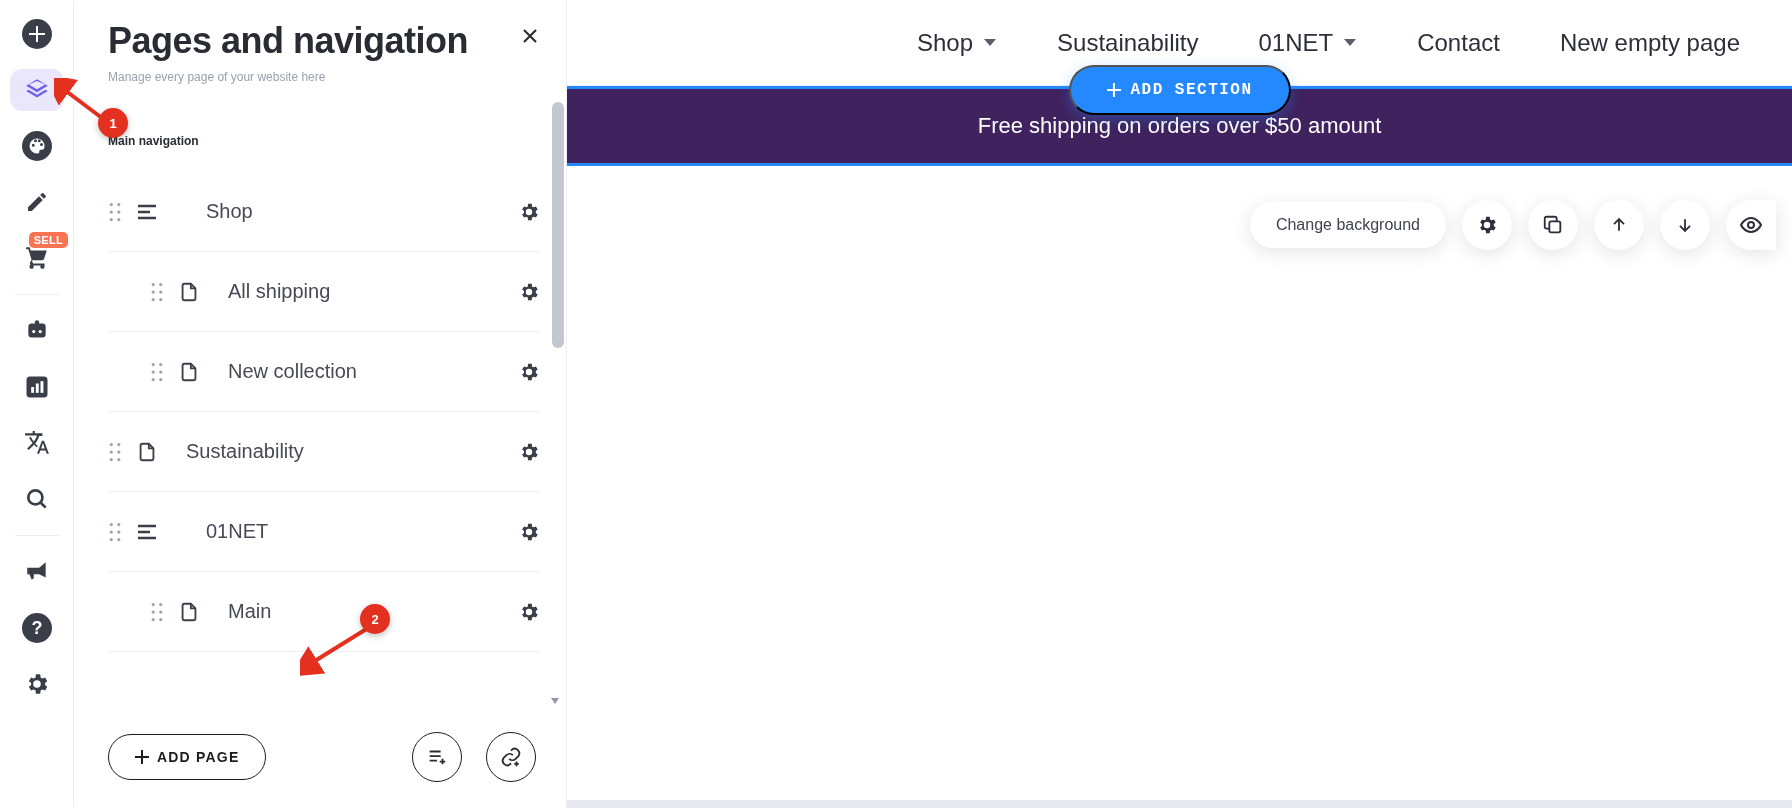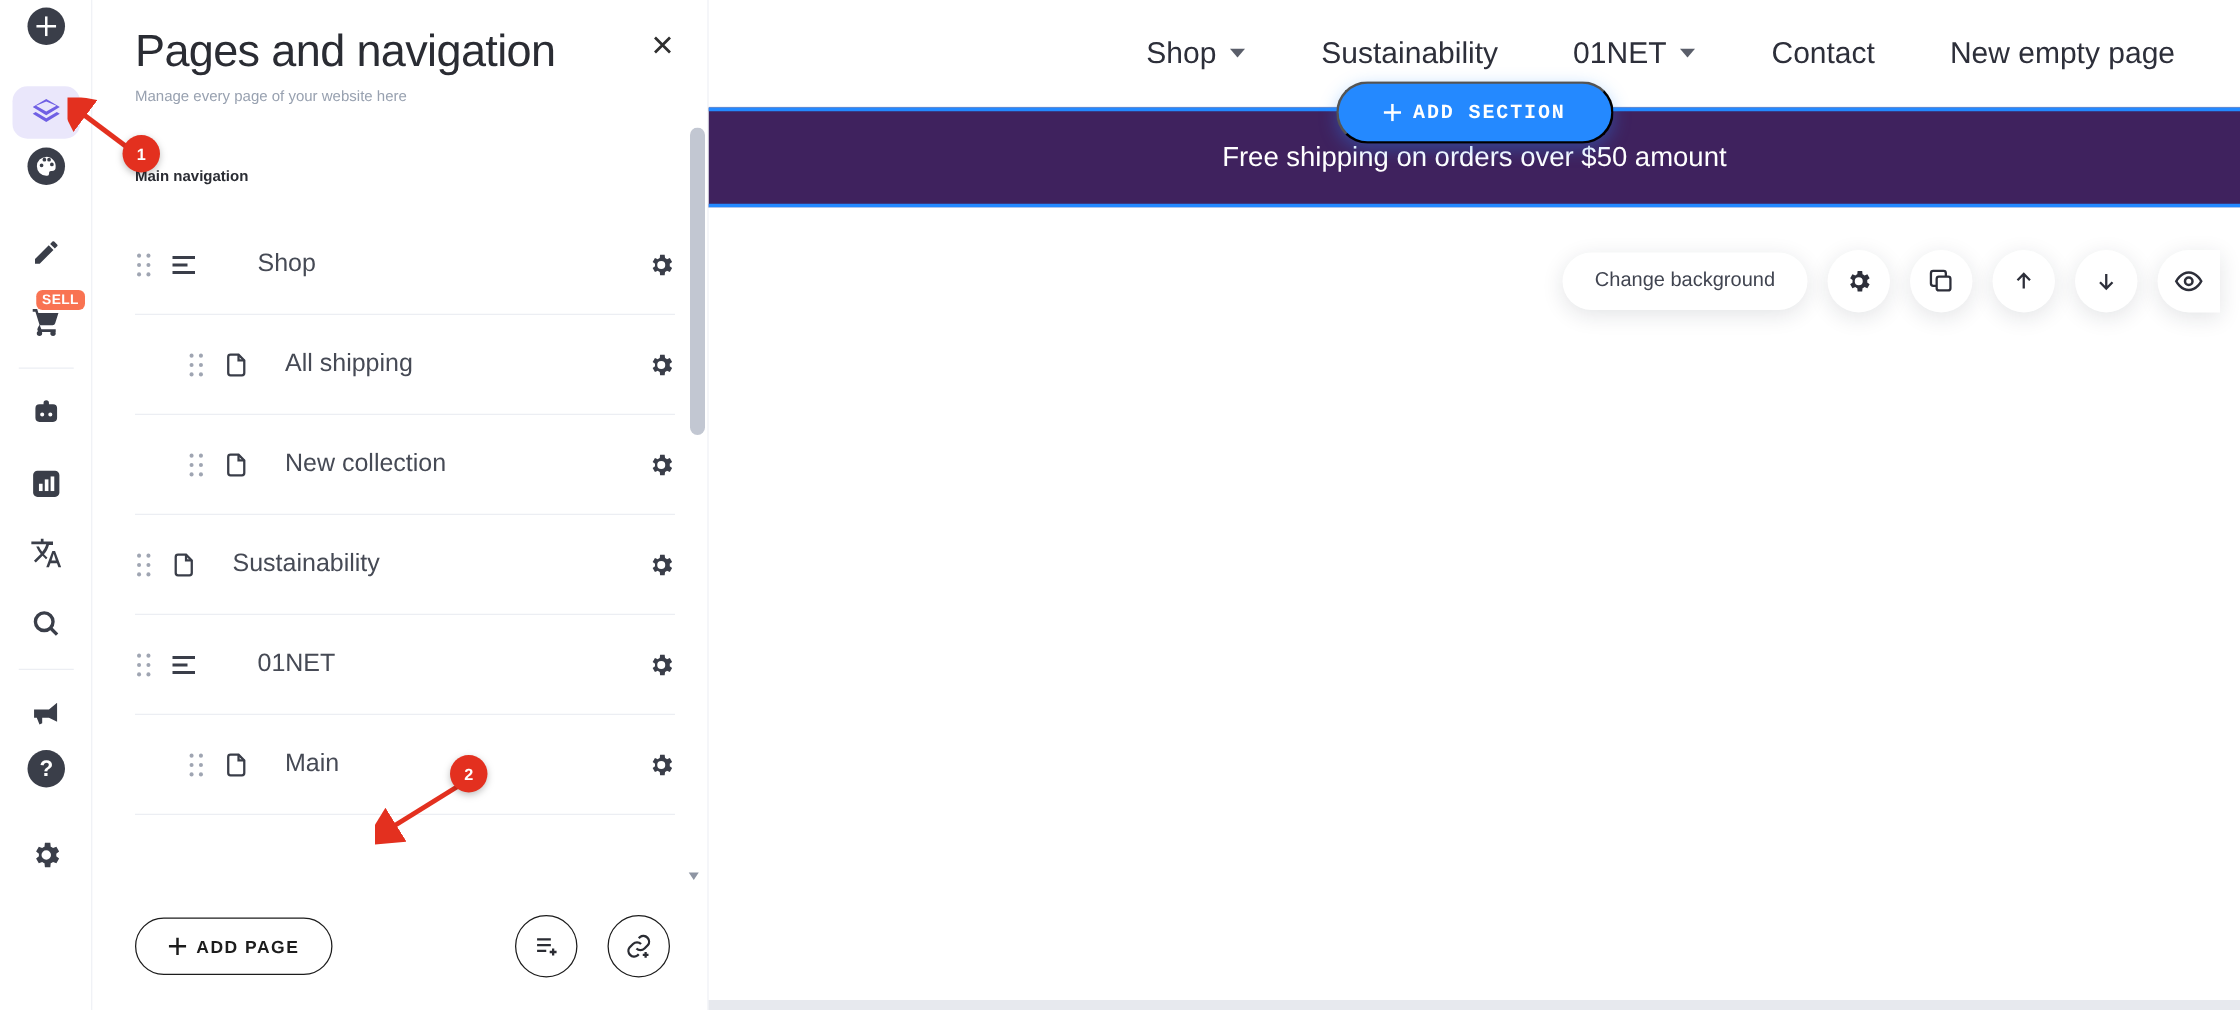--- a/index.html
+++ b/index.html
@@ -27,21 +27,21 @@
     overflow:hidden;
     position:relative;
   }
   
   .rail{
     position:absolute;left:0;top:0;bottom:0;width:74px;
     background:#fff;border-right:1px solid var(--panel-border);
     padding-top:6px;
   }
   .rail-item{
-    width:74px;height:56px;display:flex;justify-content:center;
+    width:74px;height:56px;display:flex;align-items:center;justify-content:center;
     position:relative;
   }
   .rail-btn{
     width:30px;height:30px;border-radius:50%;
     background:#3a3e49;color:#fff;display:flex;align-items:center;justify-content:center;
   }
   .rail-btn svg{fill:#fff;}
   .rail-flat{color:var(--icon-grey);display:flex;align-items:center;justify-content:center;}
   .rail-item.active{position:relative;}
   .rail-item.active::before{
@@ -60,21 +60,21 @@
 
   
   .panel{
     position:absolute;left:74px;top:0;bottom:0;width:493px;
     background:#fff;border-right:1px solid var(--panel-border);
     display:flex;flex-direction:column;
     box-shadow:2px 0 6px rgba(0,0,0,0.02);
   }
   .panel-header{padding:20px 34px 18px 34px;position:relative;}
   .panel-title{
-    font-size:36px;font-weight:400;letter-spacing:-0.5px;margin:0;
+    font-size:36px;font-weight:700;letter-spacing:-0.5px;margin:0;
   }
   .panel-sub{
     font-size:12px;color:var(--light);margin-top:8px;
   }
   .close-x{
     position:absolute;top:26px;right:26px;color:#2f2f2f;cursor:pointer;
   }
   .panel-scroll{
     flex:1 1 auto;position:relative;overflow:hidden;
     padding:0 8px 0 34px;

